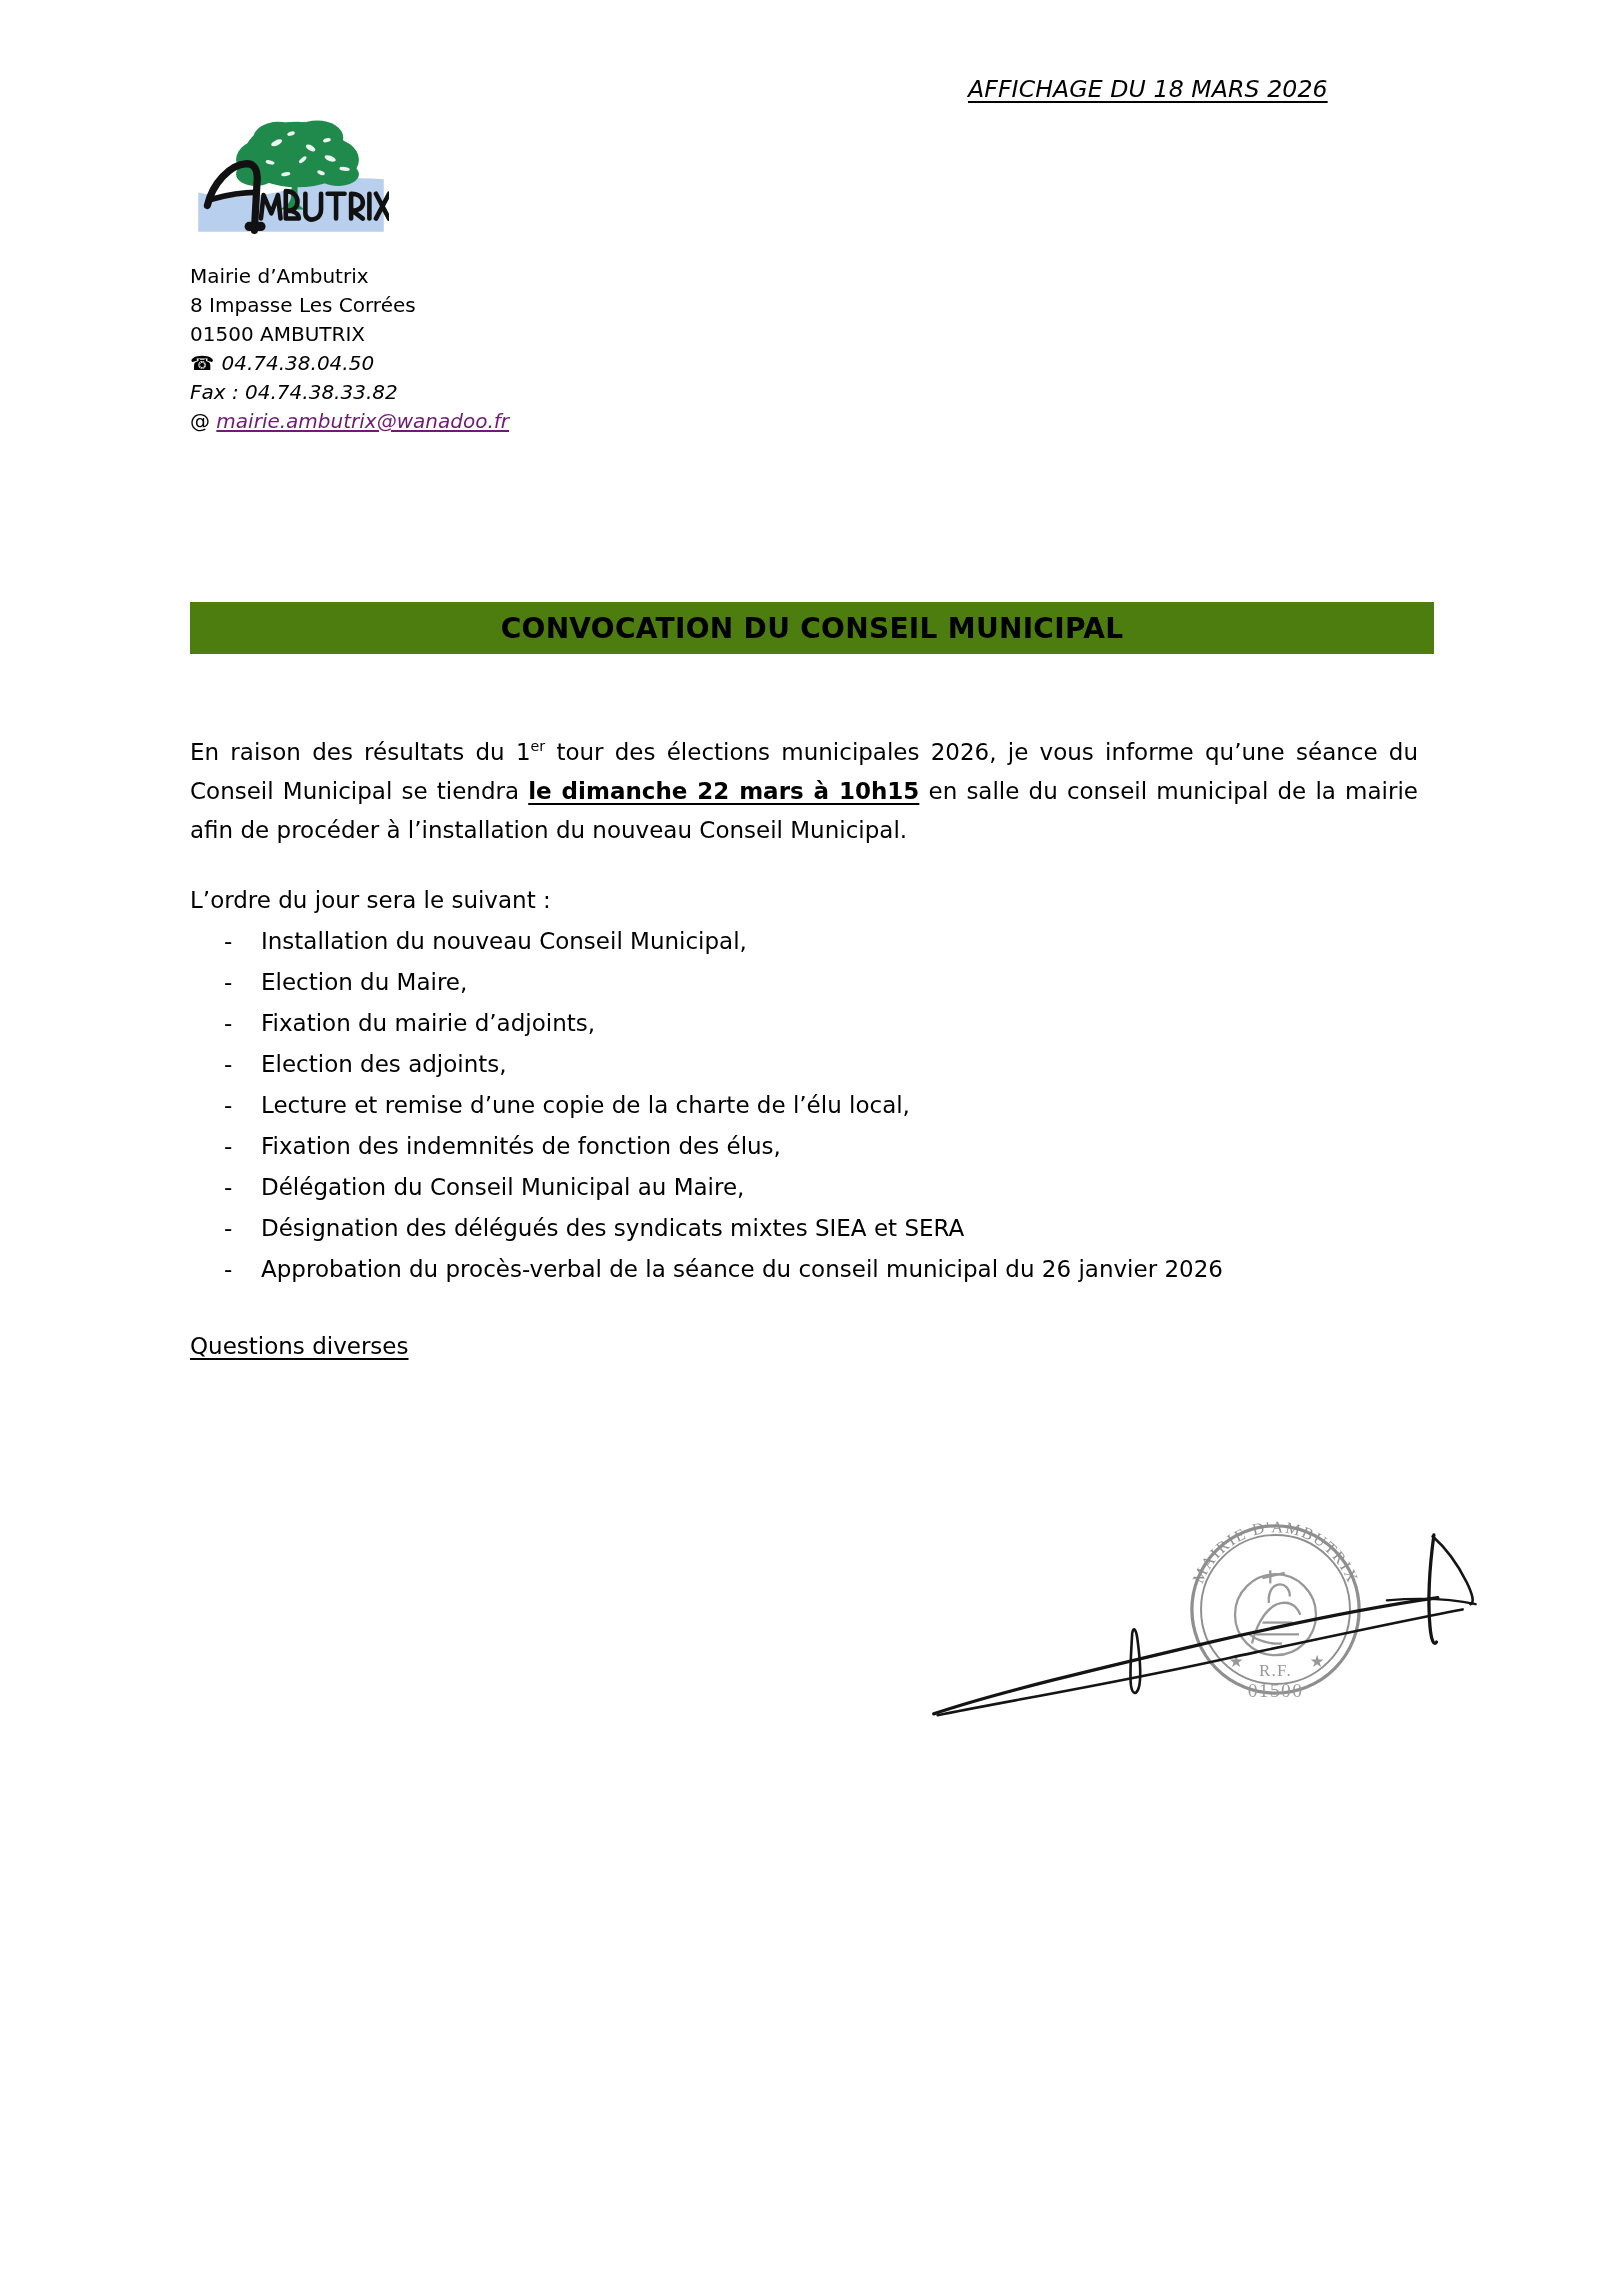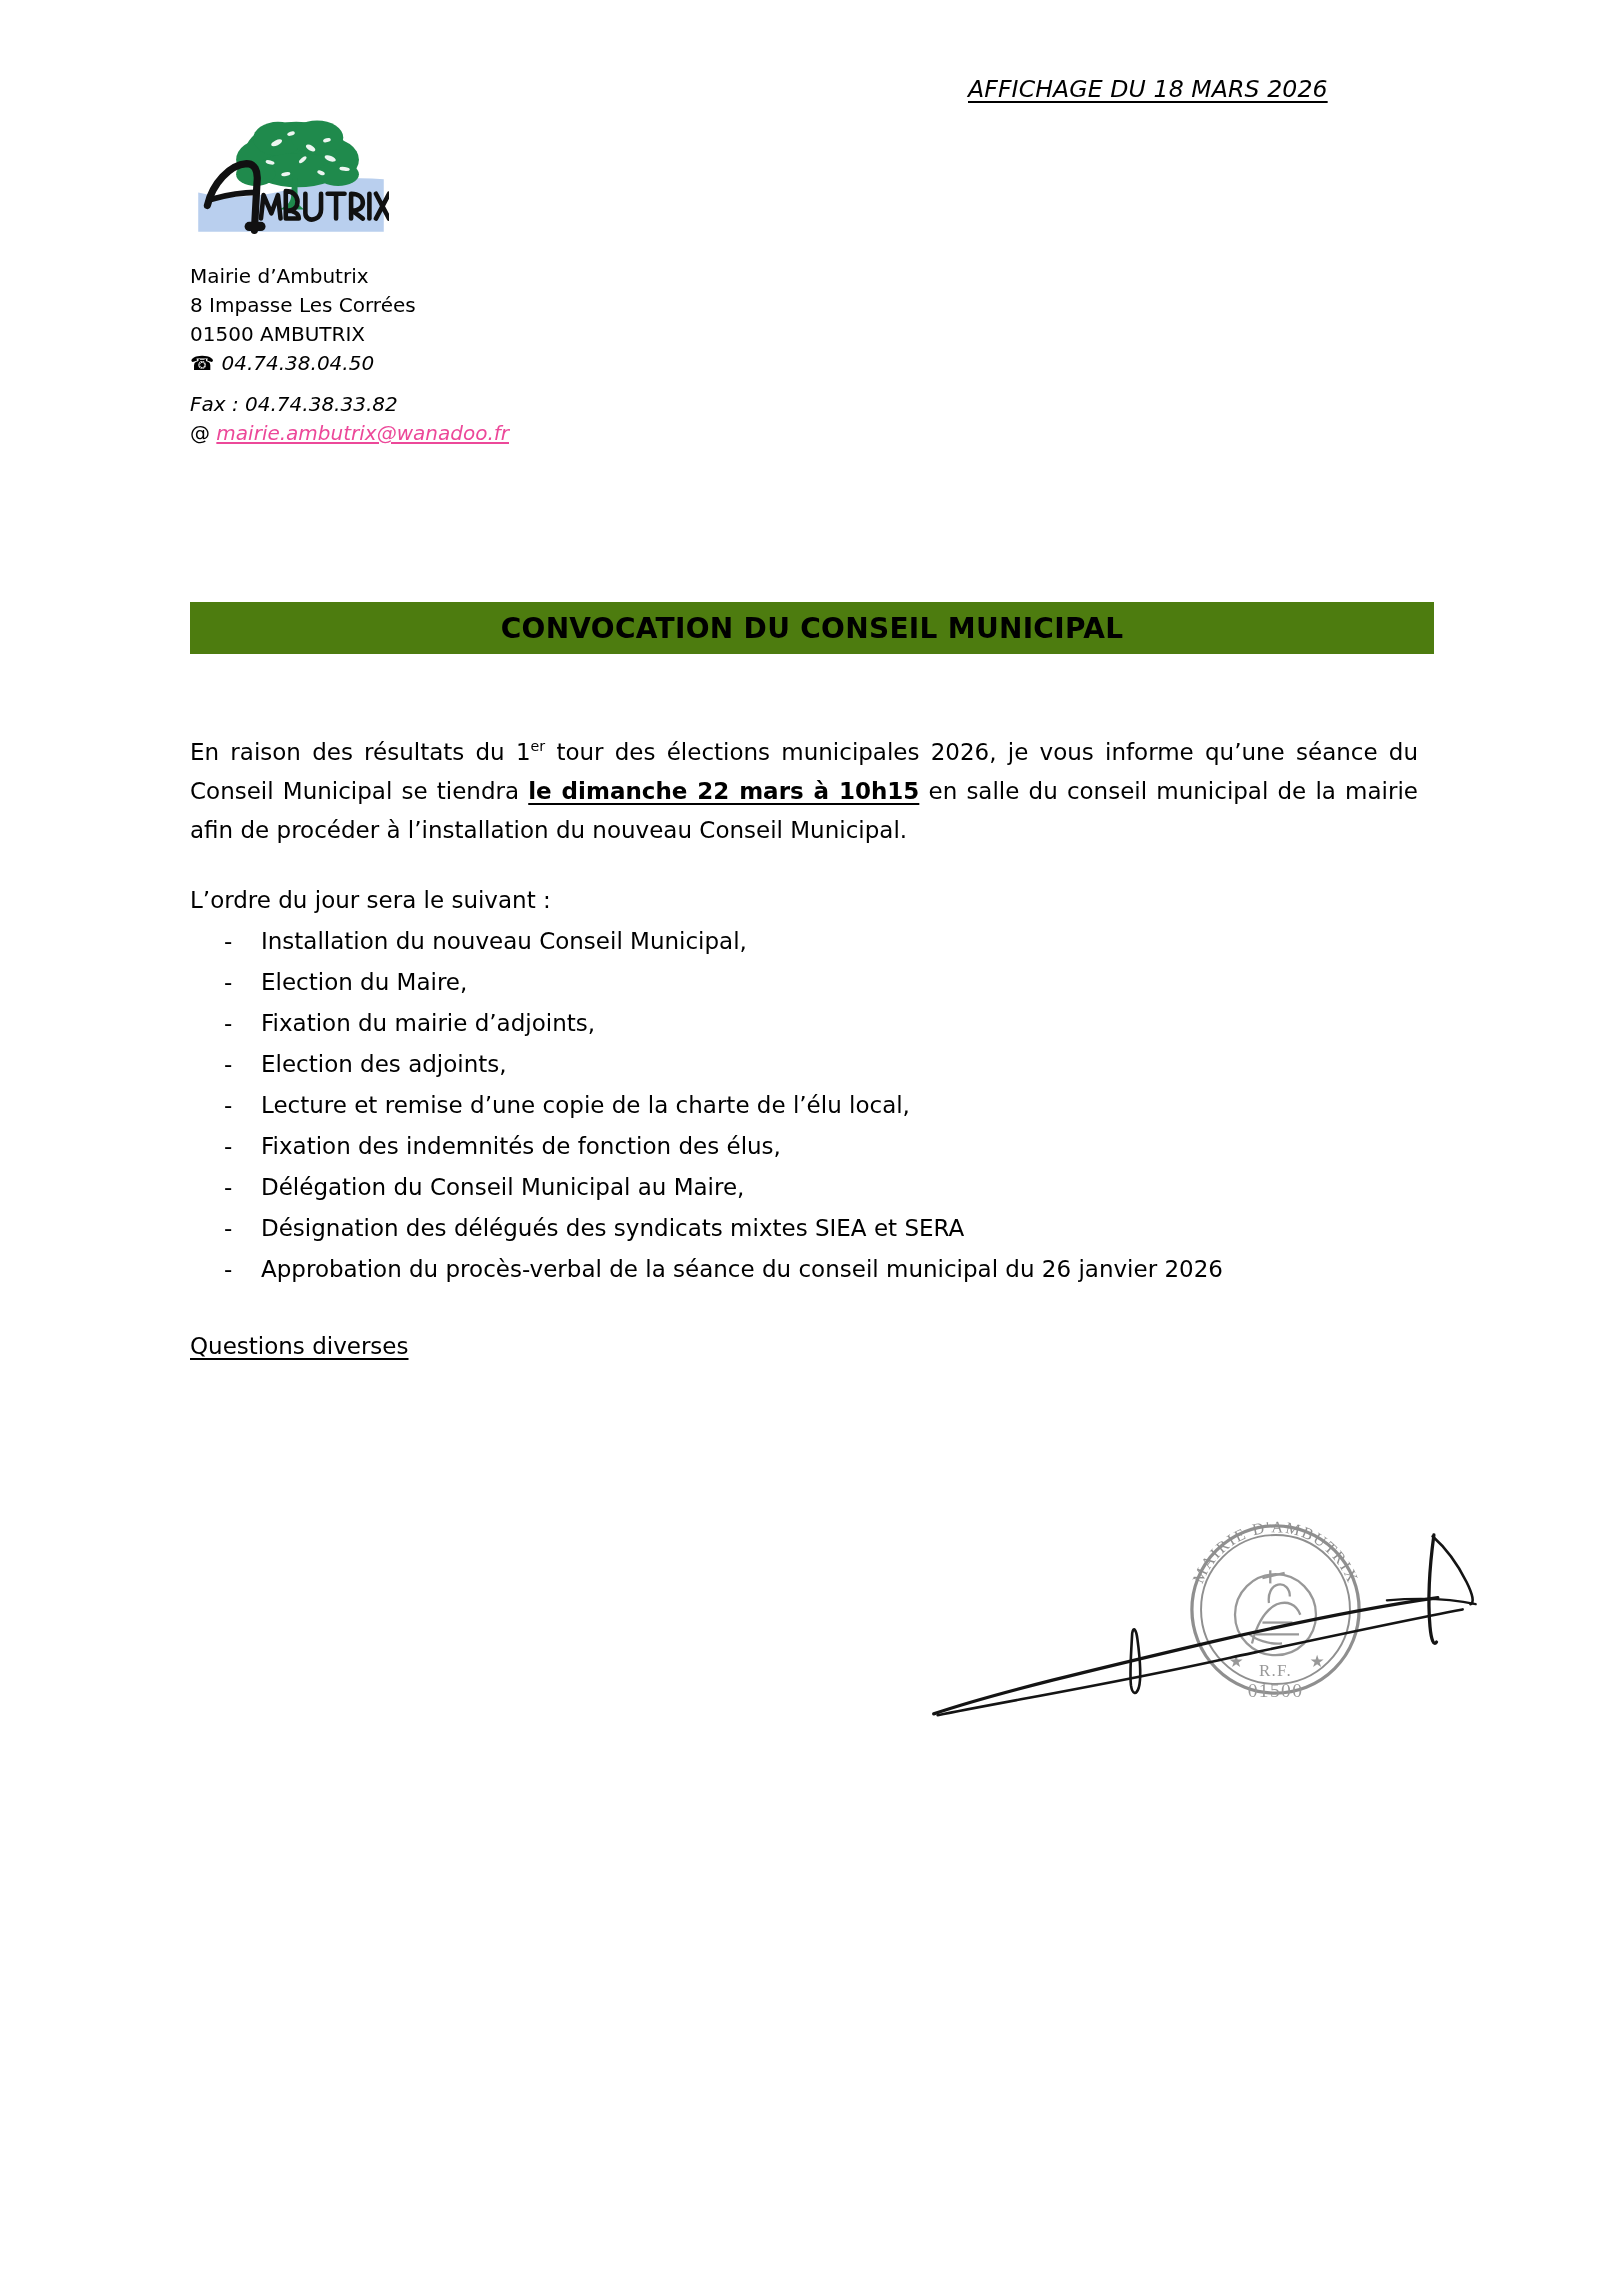--- a/index.html
+++ b/index.html
@@ -45,29 +45,29 @@
   
   .address {
     position: absolute;
     left: 190px;
     top: 262px;
     font-family: "DejaVu Sans", sans-serif;
     font-size: 20px;
     line-height: 29px;
     white-space: nowrap;
   }
-  .address .it { font-style: italic; margin-top: 12px; }
+  .address .it { font-style: italic; }
   .address .phone-glyph {
     font-family: "DejaVu Sans", sans-serif;
     font-style: normal;
     font-size: 19.6px;
     letter-spacing: 0.7px;
   }
   .address .mail-link {
-    color: #ec4899;
+    color: #701a75;
     font-style: italic;
     text-decoration: underline;
     text-underline-offset: 2px;
   }
   .address .at-sign { font-style: normal; }
 
   
   .title-banner {
     position: absolute;
     left: 190px;

